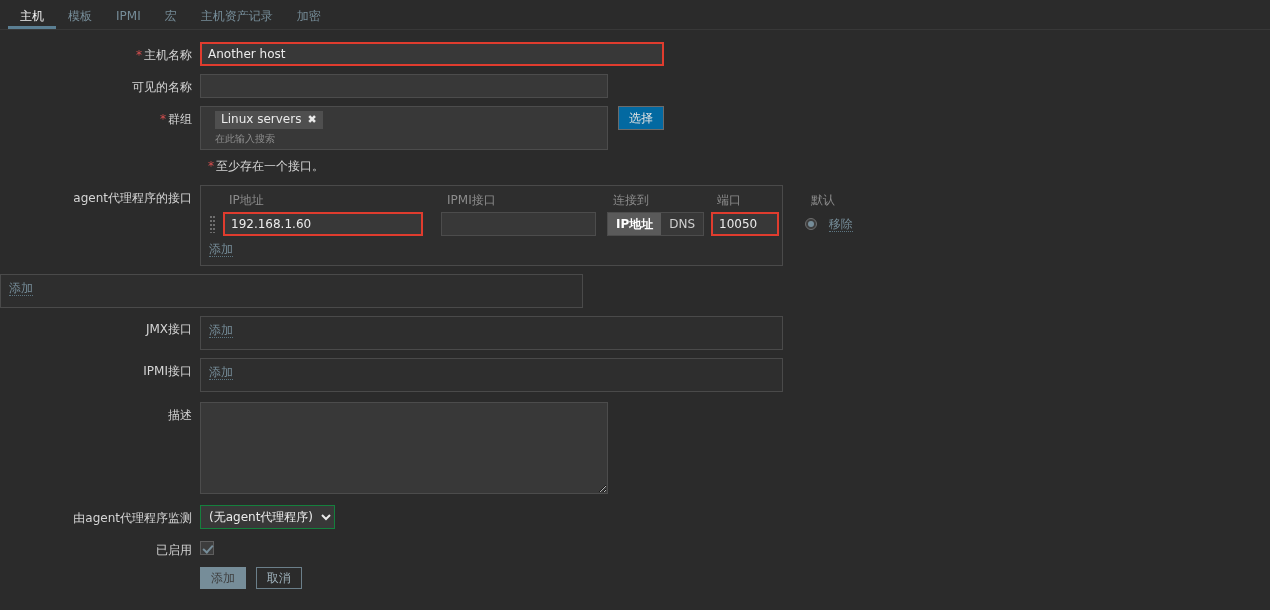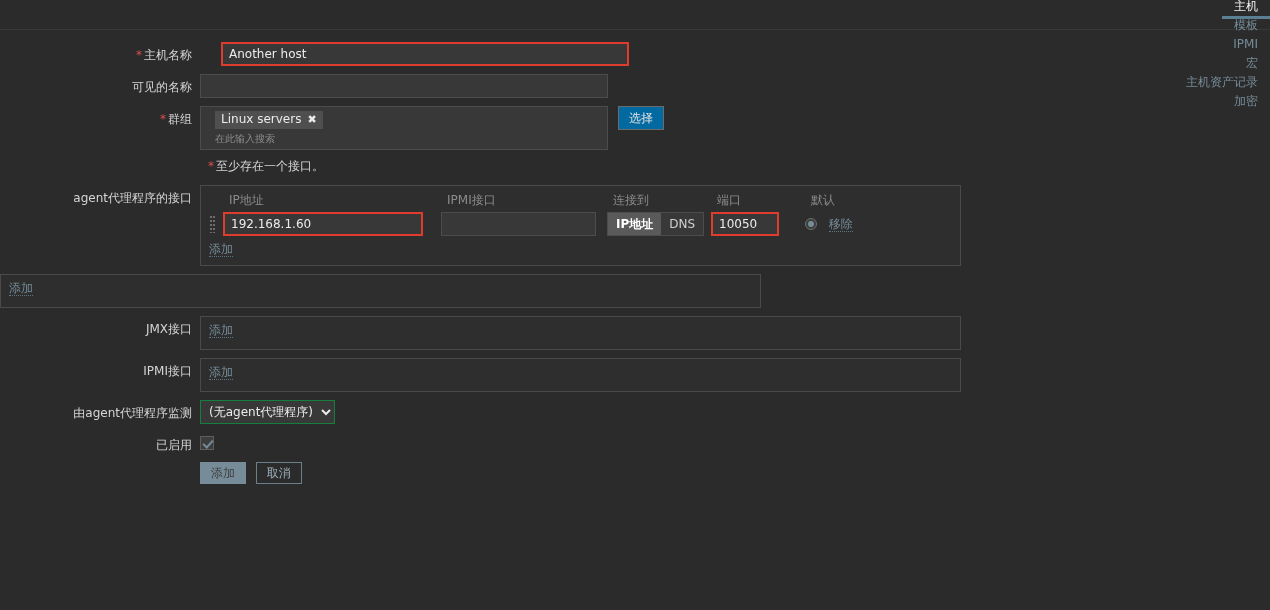--- a/index.html
+++ b/index.html
@@ -15,21 +15,20 @@
 
   
   .tabbar {
     position: relative;
     height: 30px;
     background: #2b2b2b;
     border-bottom: 1px solid #383838;
     display: flex;
     align-items: flex-end;
     padding-left: 8px;
-    flex-direction: column;
   }
   .tab {
     padding: 0 12px 7px 12px;
     font-size: 12px;
     color: #768d99;
     cursor: pointer;
     line-height: 1;
     white-space: nowrap;
   }
   .tab.active {
@@ -66,21 +65,21 @@
     color: #ebebeb;
     font-family: inherit;
     font-size: 12px;
     height: 24px;
     padding: 0 6px;
     outline: none;
   }
   .inp::placeholder { color: #8c8c8c; }
   .inp.hl { border: 2px solid #e03c2e; }
 
-  .w-host { width: 408px; margin-left: 21px; }
+  .w-host { width: 464px; }
   .w-vis  { width: 408px; }
 
   
   .msel {
     width: 408px;
     background: #383838;
     border: 1px solid #4c4c4c;
     padding: 4px 5px 3px 14px;
     min-height: 40px;
   }
@@ -124,21 +123,21 @@
     margin: 6px 0 10px 200px;
     padding-left: 8px;
     font-size: 12px;
     color: #d5d5d5;
   }
 
   
   .ifc {
     border: 1px solid #4a4a4a;
     background: #2e2e2e;
-    width: 761px;
+    width: 583px;
     padding: 6px 8px 8px 8px;
   }
   .ifc.empty { padding: 6px 8px; }
   .ifc-head {
     display: flex;
     color: #8c8c8c;
     font-size: 12px;
     margin-bottom: 3px;
     padding-left: 20px;
   }
@@ -390,20 +389,26 @@
 
   <div class="row">
     <div class="label">IPMI接口</div>
     <div class="field">
       <div class="ifc empty" style="height:34px;">
         <a class="lnk">添加</a>
       </div>
     </div>
   </div>
 
+  <div class="row" style="margin-top:10px;">
+    <div class="label">描述</div>
+    <div class="field">
+      <textarea class="ta" style=""></textarea>
+    </div>
+  </div>
 
   <div class="row" style="margin-top:8px;">
     <div class="label">由agent代理程序监测</div>
     <div class="field">
       <select class="sel">
         <option>(无agent代理程序)</option>
       </select>
     </div>
   </div>
 

